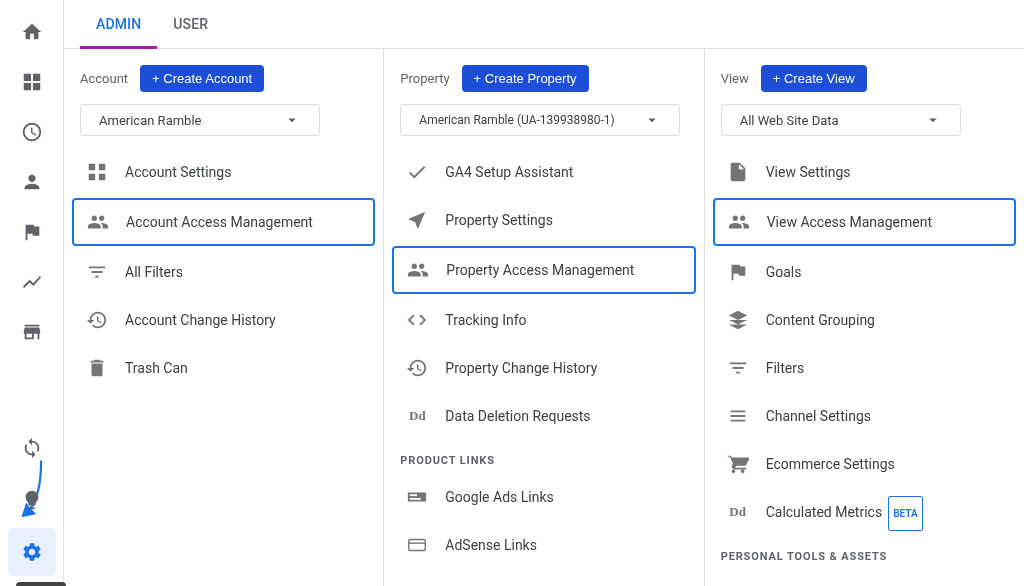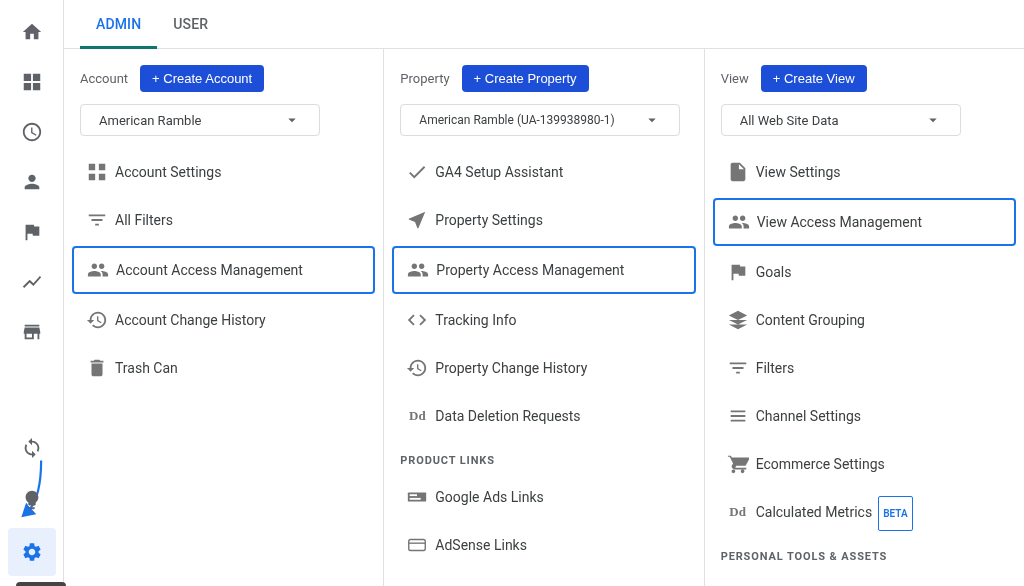--- a/index.html
+++ b/index.html
@@ -66,21 +66,21 @@
       font-size: 14px;
       font-weight: 500;
       color: #5f6368;
       cursor: pointer;
       border-bottom: 3px solid transparent;
       margin-bottom: -1px;
       letter-spacing: 0.01em;
     }
     .tab.active {
       color: #1a73e8;
-      border-bottom: 3px solid #0f766e;
+      border-bottom: 3px solid #a21caf;
     }
 
     
     .admin-content {
       display: flex;
       flex: 1;
       overflow: hidden;
     }
 
     
@@ -140,21 +140,21 @@
       cursor: pointer;
       flex: 1;
       max-width: 240px;
     }
     .dropdown svg { width: 18px; height: 18px; fill: #5f6368; }
 
     
     .menu-item {
       display: flex;
       align-items: center;
-      gap: 4px;
+      gap: 14px;
       padding: 10px 16px;
       cursor: pointer;
       border-left: 3px solid transparent;
       transition: background 0.1s;
     }
     .menu-item.selected {
       border: 2px solid #1a73e8;
       border-radius: 4px;
       margin: 2px 8px;
       padding: 8px 10px;
@@ -290,36 +290,36 @@
 
       <div class="menu-item">
         <div class="icon-wrap">
           <svg viewBox="0 0 24 24">
               <path d="M3 3h7v7H3zm0 11h7v7H3zm11-11h7v7h-7zm0 11h7v7h-7z"></path>
             </svg>
         </div>
         <span class="menu-item-text">Account Settings</span>
       </div>
 
-      <div class="menu-item">
-        <div class="icon-wrap">
-          <svg viewBox="0 0 24 24">
-              <path d="M10 18h4v-2h-4v2zM3 6v2h18V6H3zm3 7h12v-2H6v2z"></path>
-            </svg>
-        </div>
-        <span class="menu-item-text">All Filters</span>
-      </div>
-
       <div class="menu-item selected">
         <div class="icon-wrap">
           <svg viewBox="0 0 24 24" style="fill:#757575">
               <path d="M16 11c1.66 0 2.99-1.34 2.99-3S17.66 5 16 5c-1.66 0-3 1.34-3 3s1.34 3 3 3zm-8 0c1.66 0 2.99-1.34 2.99-3S9.66 5 8 5C6.34 5 5 6.34 5 8s1.34 3 3 3zm0 2c-2.33 0-7 1.17-7 3.5V19h14v-2.5c0-2.33-4.67-3.5-7-3.5zm8 0c-.29 0-.62.02-.97.05 1.16.84 1.97 1.97 1.97 3.45V19h6v-2.5c0-2.33-4.67-3.5-7-3.5z"></path>
             </svg>
         </div>
         <span class="menu-item-text">Account Access Management</span>
+      </div>
+
+      <div class="menu-item">
+        <div class="icon-wrap">
+          <svg viewBox="0 0 24 24">
+              <path d="M10 18h4v-2h-4v2zM3 6v2h18V6H3zm3 7h12v-2H6v2z"></path>
+            </svg>
+        </div>
+        <span class="menu-item-text">All Filters</span>
       </div>
 
       <div class="menu-item">
         <div class="icon-wrap">
           <svg viewBox="0 0 24 24">
               <path d="M13 3c-4.97 0-9 4.03-9 9H1l3.89 3.89.07.14L9 12H6c0-3.87 3.13-7 7-7s7 3.13 7 7-3.13 7-7 7c-1.93 0-3.68-.79-4.94-2.06l-1.42 1.42C8.27 19.99 10.51 21 13 21c4.97 0 9-4.03 9-9s-4.03-9-9-9zm-1 5v5l4.28 2.54.72-1.21-3.5-2.08V8H12z"></path>
             </svg>
         </div>
         <span class="menu-item-text">Account Change History</span>
       </div>

